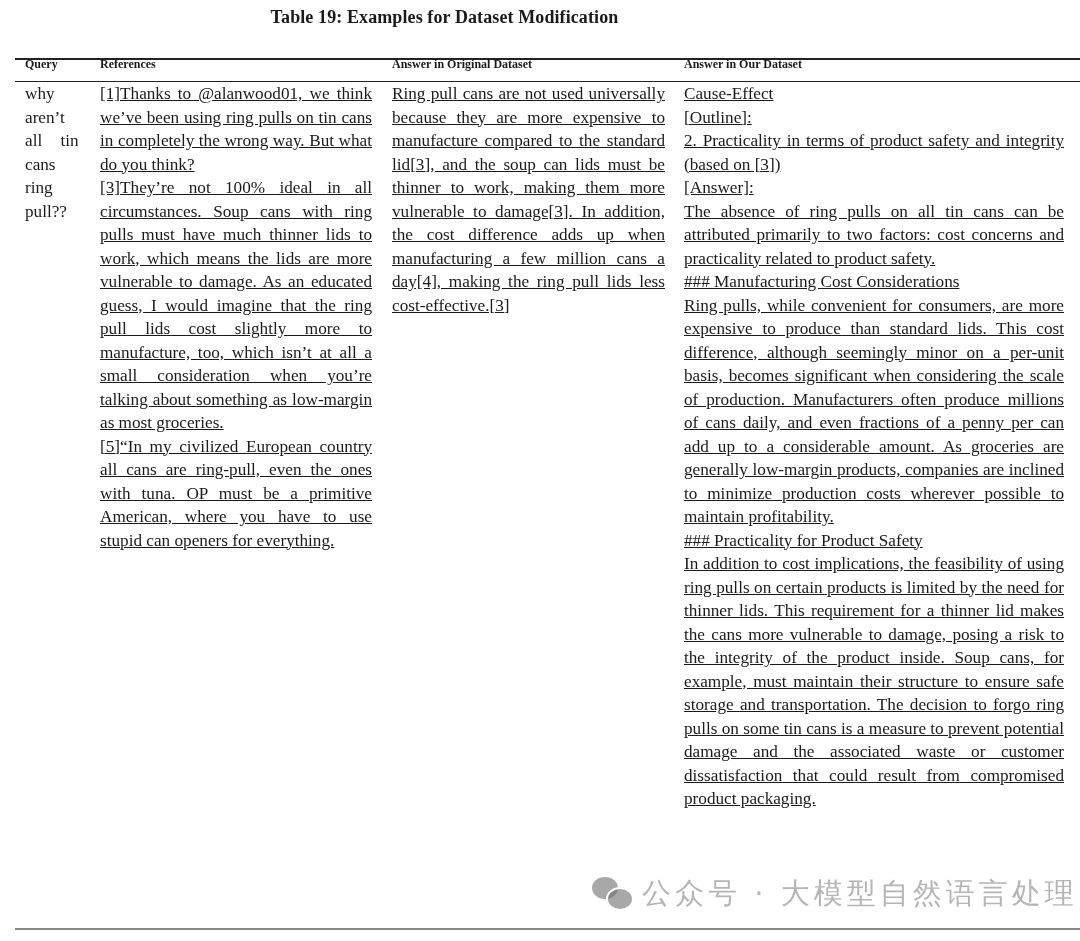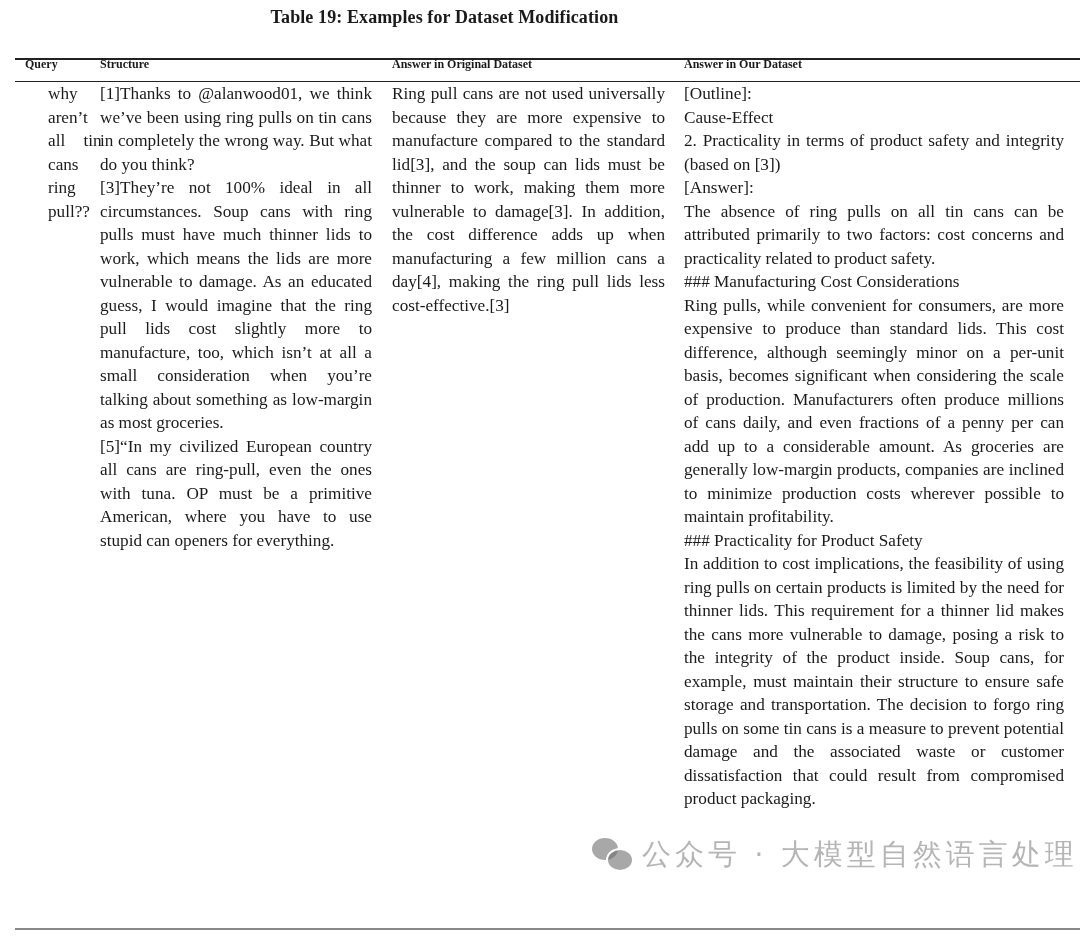--- a/index.html
+++ b/index.html
@@ -19,42 +19,42 @@
   .rule.bot { top: 928px; height: 2px; background: #888; }
 
   .col { position: absolute; font-size: 17.2px; line-height: 23.5px; }
   .hdr { position: absolute; top: 53px; font-weight: bold; font-size: 12px; line-height: 22px; font-family: Liberation Serif, serif; }
 
   .c-query { left: 25px; width: 60px; top: 82px; text-align: justify; }
   .c-refs  { left: 100px; width: 272px; top: 82px; text-align: justify; hyphens: manual; }
   .c-orig  { left: 392px; width: 273px; top: 82px; text-align: justify; }
   .c-ours  { left: 684px; width: 380px; top: 82px; text-align: justify; }
 
-  .line { display: block; white-space: nowrap; margin-left: 23px; }
-  .para { display: block; }
+  .line { display: block; white-space: nowrap; }
+  .para { display: block; text-decoration: underline; }
 
   .watermark {
-    position: absolute; left: 592px; top: 833px; height: 44px;
+    position: absolute; left: 592px; top: 872px; height: 44px;
     display: flex; align-items: center; gap: 10px;
     color: rgba(120,120,120,0.55); font-family: "DejaVu Sans", sans-serif;
     font-size: 29px; letter-spacing: 4px; pointer-events: none;
   }
   .wm-icon { width: 40px; height: 34px; position: relative; }
   .bubble1 { position: absolute; left: 0; top: 0; width: 26px; height: 22px; border-radius: 50%; background: rgba(110,110,110,0.6); }
   .bubble2 { position: absolute; left: 14px; top: 10px; width: 24px; height: 20px; border-radius: 50%; background: rgba(110,110,110,0.6); border: 2px solid #fff; }
 </style>
 </head>
 <body>
 
 <div class="caption">Table 19: Examples for Dataset Modification</div>
 
 <div class="rule top"></div>
 
 <div class="hdr" style="left:25px">Query</div>
-<div class="hdr" style="left:100px">Structure</div>
+<div class="hdr" style="left:100px">References</div>
 <div class="hdr" style="left:392px">Answer in Original Dataset</div>
 <div class="hdr" style="left:684px">Answer in Our Dataset</div>
 
 <div class="rule mid"></div>
 
 <div class="col c-query">
   <span class="line">why</span>
   <span class="line">aren’t</span>
   <span class="line" style="word-spacing:14px">all tin</span>
   <span class="line">cans</span>
@@ -66,22 +66,22 @@
   <span class="para">[1]Thanks to @alanwood01, we think we’ve been using ring pulls on tin cans in completely the wrong way. But what do you think?</span>
   <span class="para">[3]They’re not 100% ideal in all circumstances. Soup cans with ring pulls must have much thinner lids to work, which means the lids are more vulnerable to damage. As an educated guess, I would imagine that the ring pull lids cost slightly more to manufacture, too, which isn’t at all a small consideration when you’re talking about something as low-margin as most groceries.</span>
   <span class="para">[5]“In my civilized European country all cans are ring-pull, even the ones with tuna. OP must be a primitive American, where you have to use stupid can openers for everything.</span>
 </div>
 
 <div class="col c-orig">
   <span class="para">Ring pull cans are not used universally because they are more expensive to manufacture compared to the standard lid[3], and the soup can lids must be thinner to work, making them more vulnerable to damage[3]. In addition, the cost difference adds up when manufacturing a few million cans a day[4], making the ring pull lids less cost-effective.[3]</span>
 </div>
 
 <div class="col c-ours">
+  <span class="para">Cause-Effect</span>
   <span class="para">[Outline]:</span>
-  <span class="para">Cause-Effect</span>
   <span class="para">2. Practicality in terms of product safety and integrity (based on [3])</span>
   <span class="para">[Answer]:</span>
   <span class="para">The absence of ring pulls on all tin cans can be attributed primarily to two factors: cost concerns and practicality related to product safety.</span>
   <span class="para">### Manufacturing Cost Considerations</span>
   <span class="para">Ring pulls, while convenient for consumers, are more expensive to produce than standard lids. This cost difference, although seemingly minor on a per-unit basis, becomes significant when considering the scale of production. Manufacturers often produce millions of cans daily, and even fractions of a penny per can add up to a considerable amount. As groceries are generally low-margin products, companies are inclined to minimize production costs wherever possible to maintain profitability.</span>
   <span class="para">### Practicality for Product Safety</span>
   <span class="para">In addition to cost implications, the feasibility of using ring pulls on certain products is limited by the need for thinner lids. This requirement for a thinner lid makes the cans more vulnerable to damage, posing a risk to the integrity of the product inside. Soup cans, for example, must maintain their structure to ensure safe storage and transportation. The decision to forgo ring pulls on some tin cans is a measure to prevent potential damage and the associated waste or customer dissatisfaction that could result from compromised product packaging.</span>
 </div>
 
 <div class="rule bot"></div>

